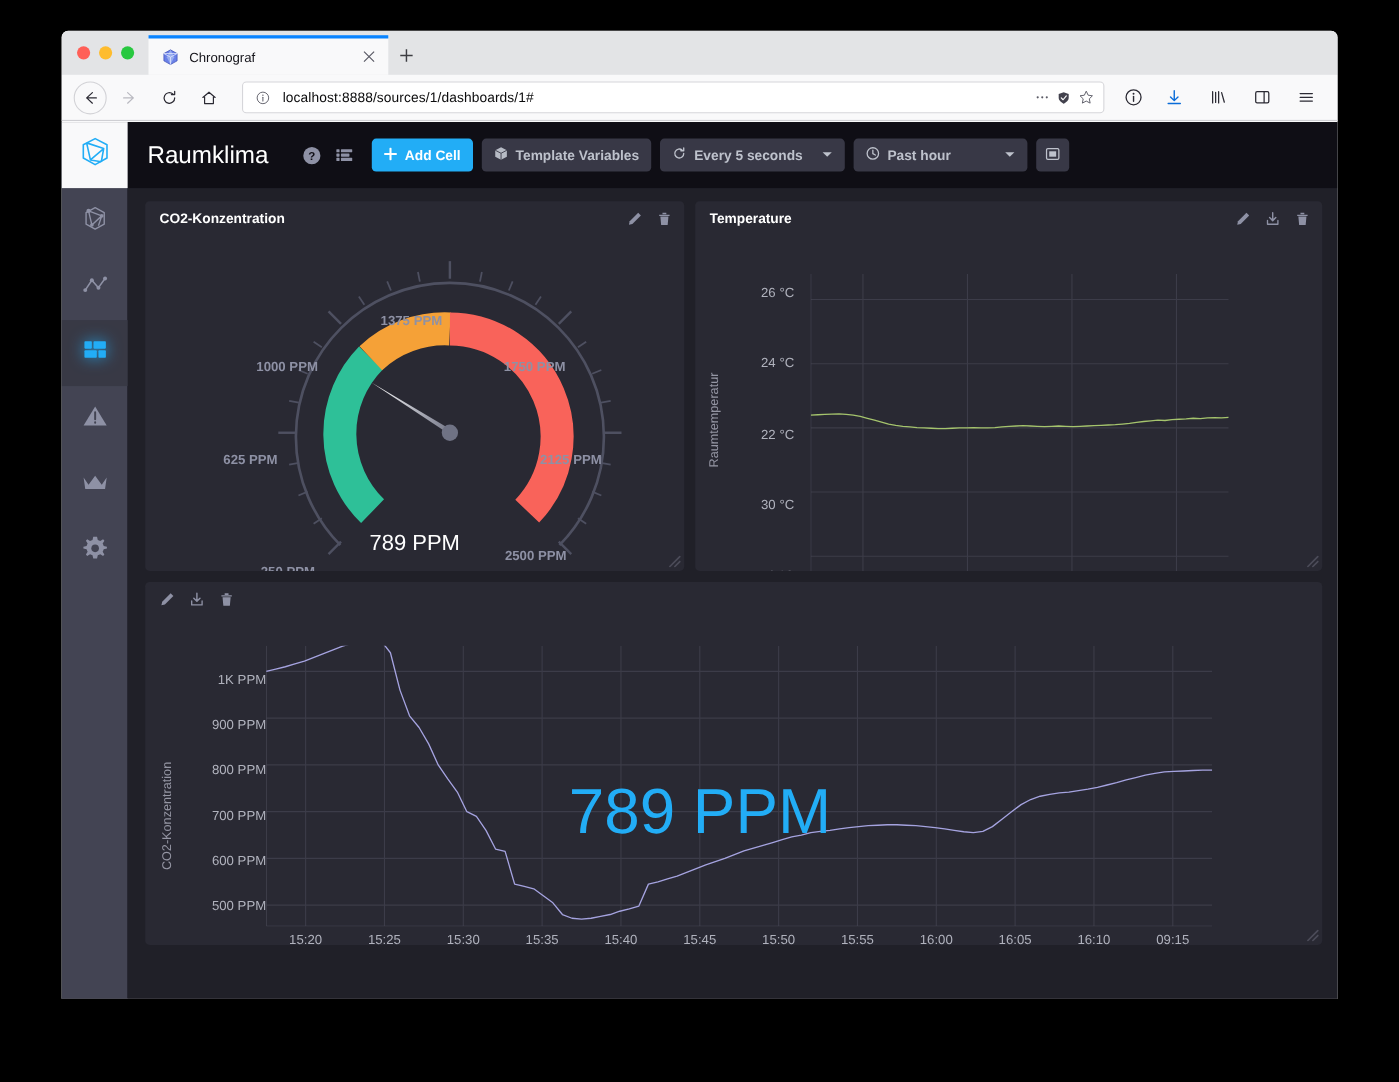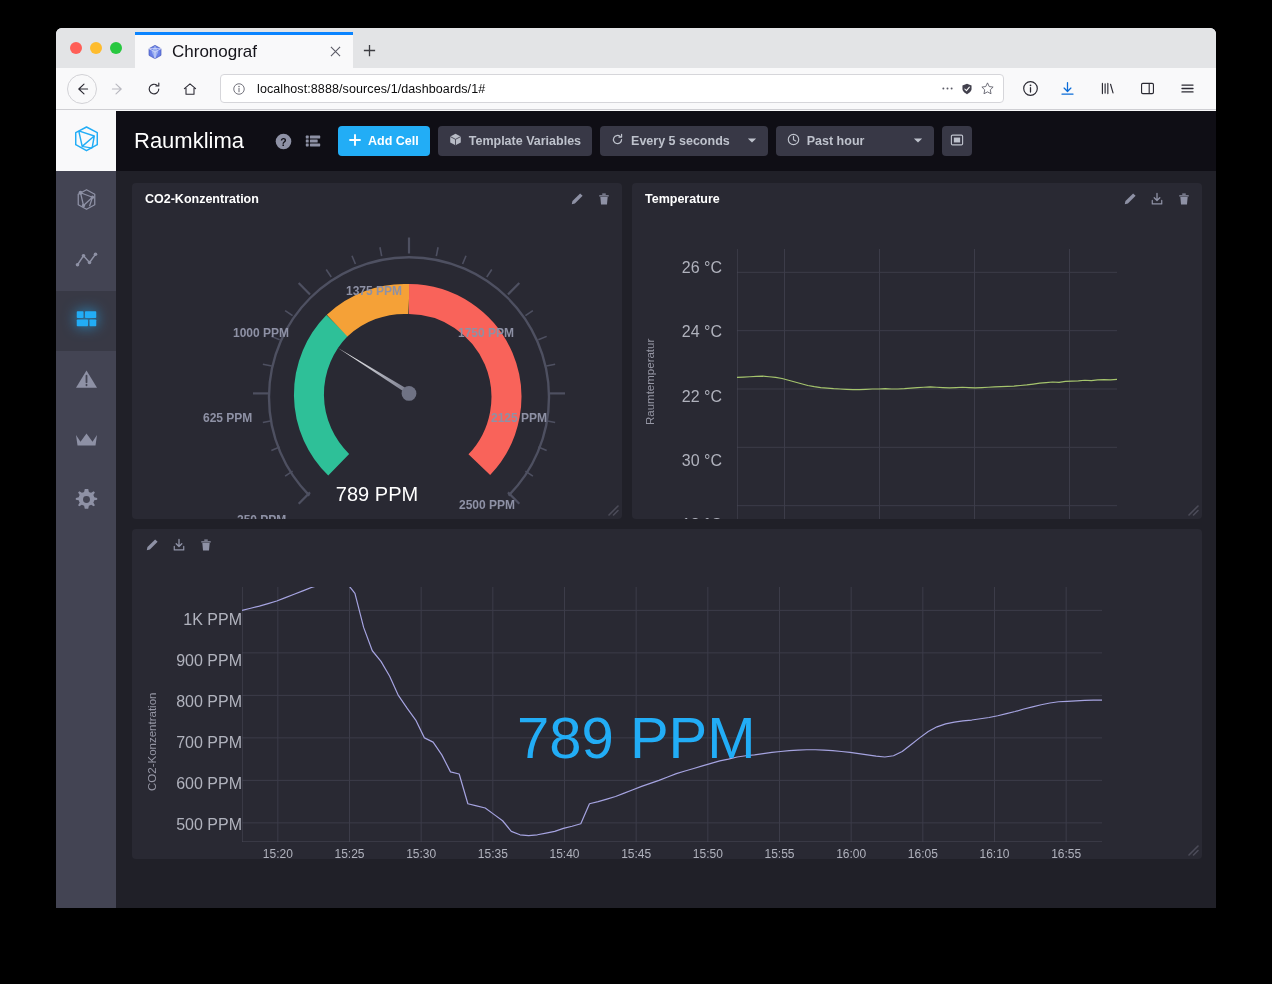--- a/index.html
+++ b/index.html
@@ -44,21 +44,21 @@
     width: 218px;
     background: #f9f9fa;
     display: flex; align-items: center;
     padding: 0 9px 0 12px;
     border-top: 3px solid #0a84ff;
     position: relative;
   }
   .tab-favicon { width: 16px; height: 16px; flex: 0 0 16px; margin-right: 9px; }
   .tab-title {
     flex: 1;
-    font-size: 17px; color: #15141a;
+    font-size: 12px; color: #15141a;
     white-space: nowrap; overflow: hidden; text-overflow: ellipsis;
   }
   .tab-close {
     width: 18px; height: 18px;
     display: flex; align-items: center; justify-content: center;
     color: #5b5b66; font-size: 14px; line-height: 1;
     border-radius: 3px;
   }
   #new-tab-button {
     width: 32px; height: 36px;
@@ -228,21 +228,21 @@
   .axis-label-v {
     position: absolute;
     transform-origin: 0 0;
     transform: rotate(-90deg);
     font-size: 11.5px;
     color: #9596a4;
     white-space: nowrap;
   }
   .tick-y {
     position: absolute;
-    font-size: 16px; color: #b0b2bd;
+    font-size: 12px; color: #b0b2bd;
     text-align: right;
     white-space: nowrap;
   }
   .tick-x {
     position: absolute;
     font-size: 12px; color: #b0b2bd;
     text-align: center;
     white-space: nowrap;
   }
   .gauge-tick-label {
@@ -749,21 +749,21 @@
                 <div class="tick-x" style="left: 187.5px; top: 286px; width: 60px;">15:25</div>
                 <div class="tick-x" style="left: 259.167px; top: 286px; width: 60px;">15:30</div>
                 <div class="tick-x" style="left: 330.833px; top: 286px; width: 60px;">15:35</div>
                 <div class="tick-x" style="left: 402.5px; top: 286px; width: 60px;">15:40</div>
                 <div class="tick-x" style="left: 474.167px; top: 286px; width: 60px;">15:45</div>
                 <div class="tick-x" style="left: 545.833px; top: 286px; width: 60px;">15:50</div>
                 <div class="tick-x" style="left: 617.5px; top: 286px; width: 60px;">15:55</div>
                 <div class="tick-x" style="left: 689.167px; top: 286px; width: 60px;">16:00</div>
                 <div class="tick-x" style="left: 760.833px; top: 286px; width: 60px;">16:05</div>
                 <div class="tick-x" style="left: 832.5px; top: 286px; width: 60px;">16:10</div>
-                <div class="tick-x" style="left: 904.167px; top: 286px; width: 60px;">16:55</div>
+                <div class="tick-x" style="left: 904.167px; top: 286px; width: 60px;">09:15</div>
               </div>
 
             <div class="single-stat" style="left:385px; top:143px; font-size:58px;">789 PPM</div>
           </div>
 
           <span class="resize-handle">
             <svg viewBox="0 0 14 14" width="14" height="14">
                 <path d="M13 4 L4 13 M13 8.5 L8.5 13" stroke="currentColor" stroke-width="1.6" fill="none" stroke-linecap="round"></path>
               </svg>
           </span>

